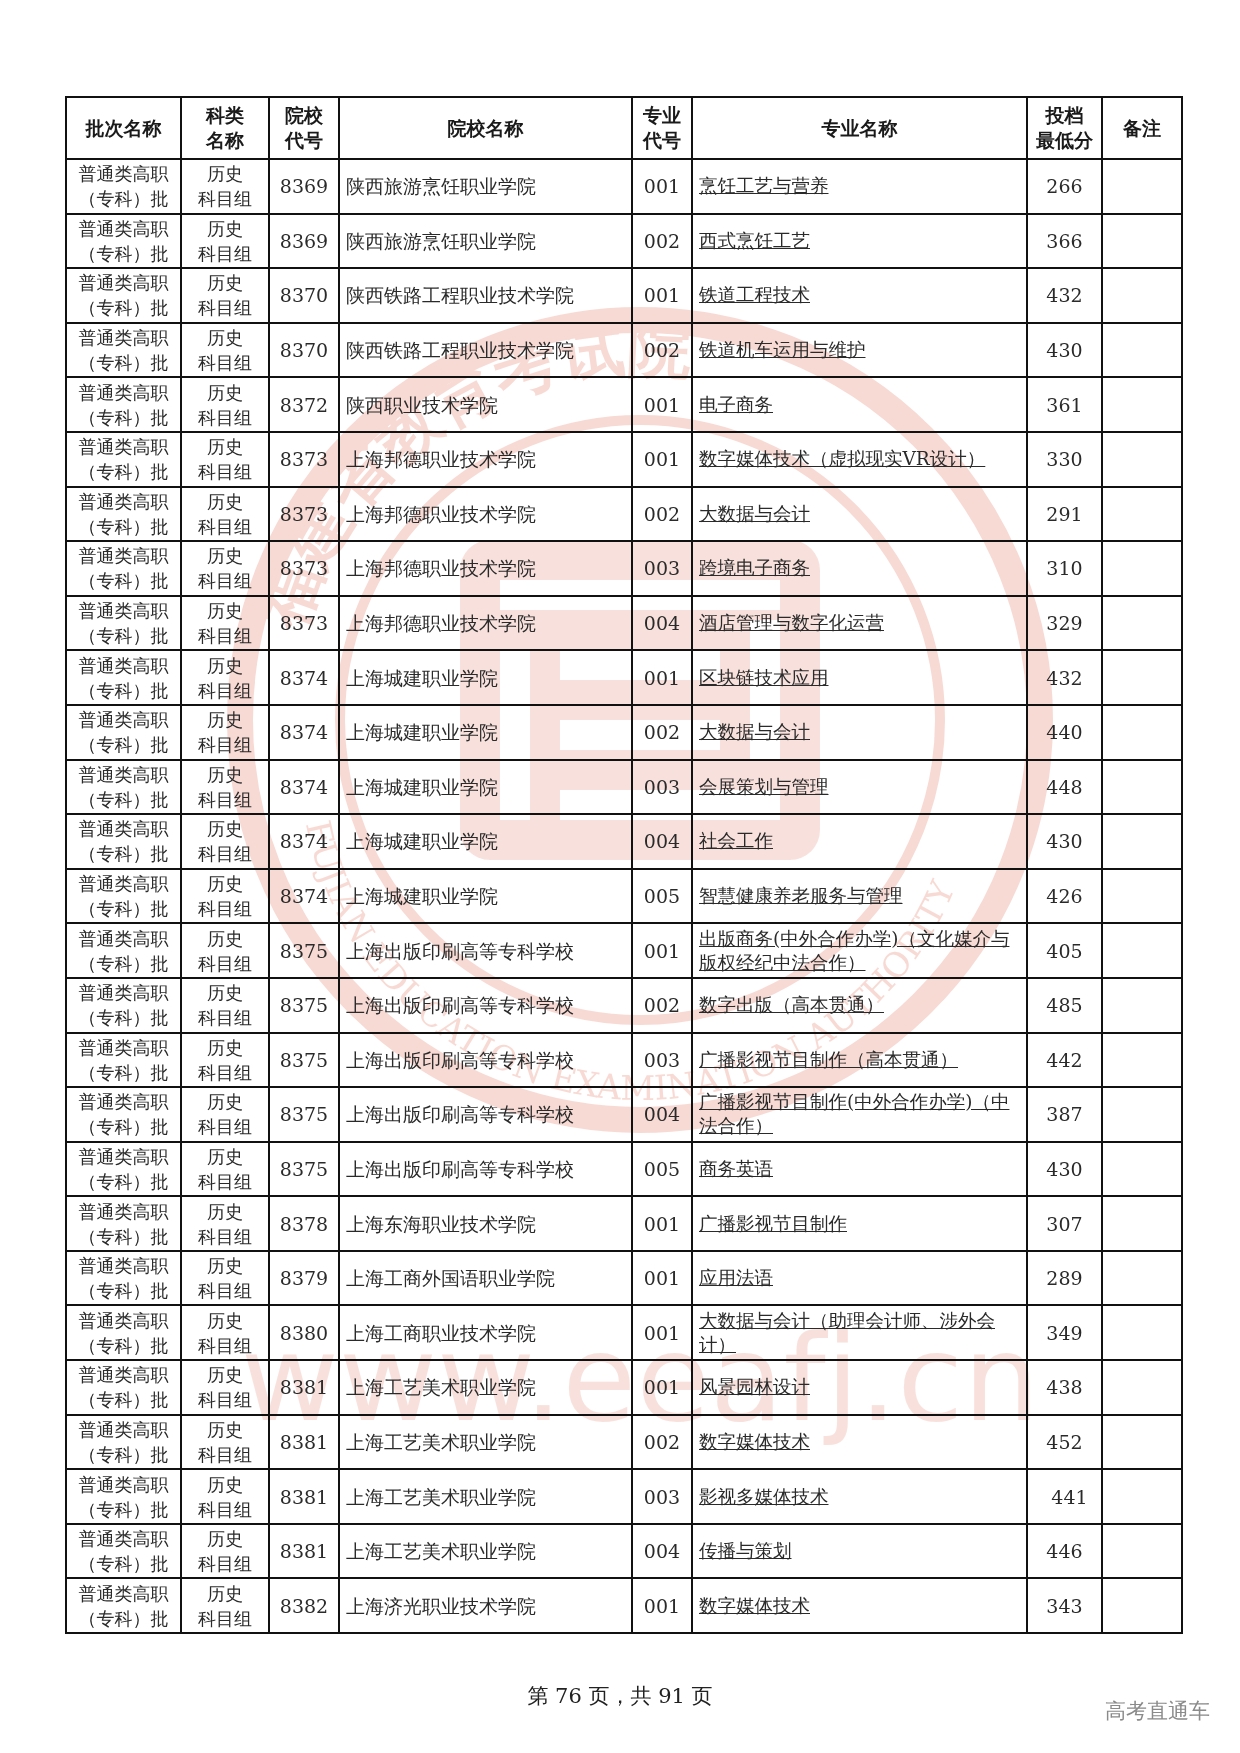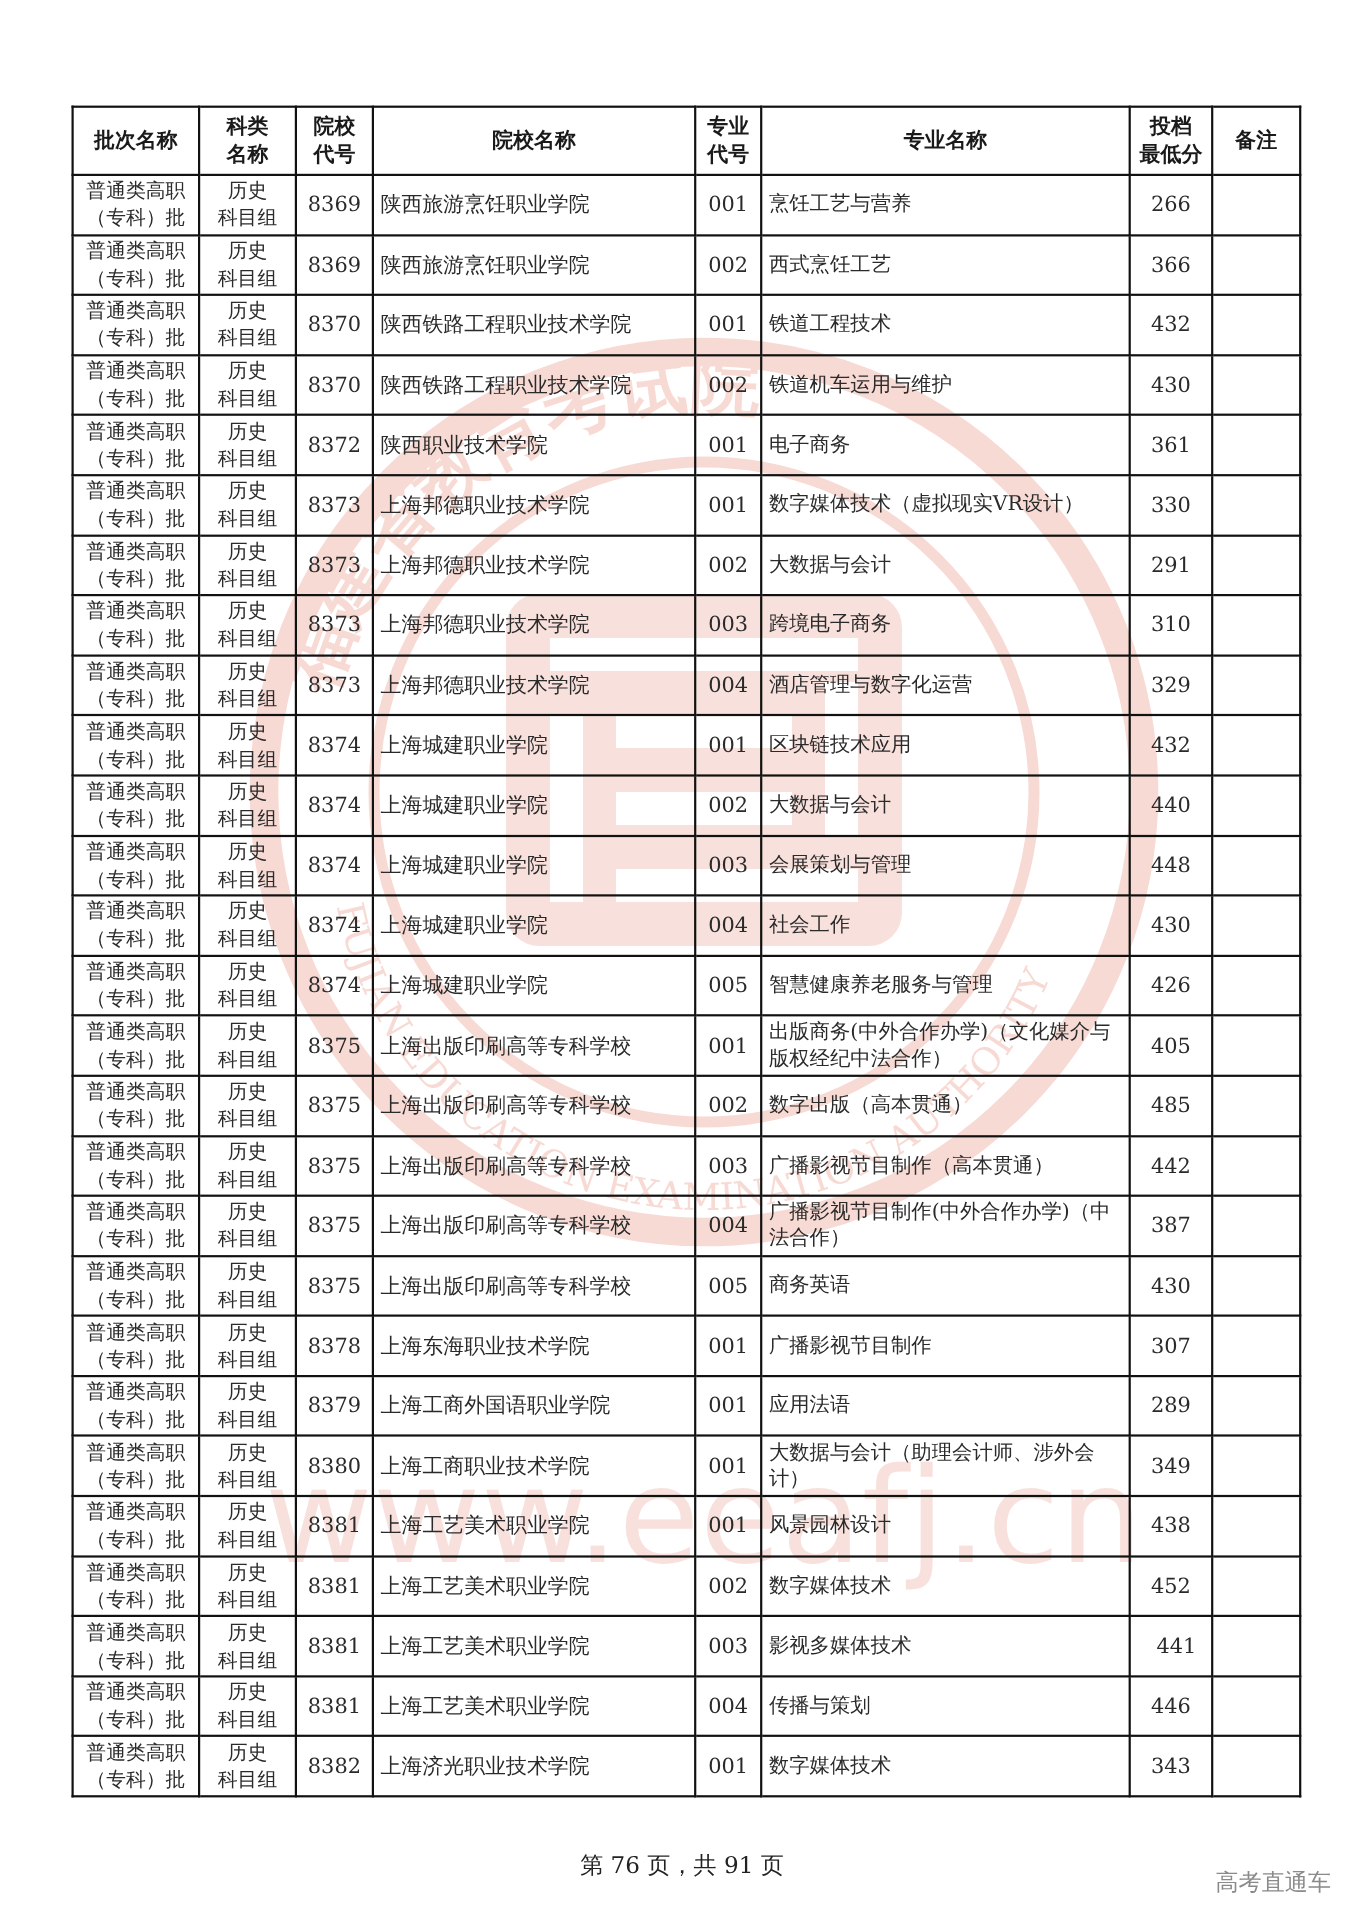--- a/index.html
+++ b/index.html
@@ -32,21 +32,21 @@
     .page-table th {
       height: 60px;
       font-family: "DejaVu Sans", "Liberation Sans", sans-serif;
       font-weight: bold;
       font-size: 19px;
       line-height: 25px;
     }
     .page-table td { height: 52.6px; color: #2a2a2a; }
     .page-table td.left { text-align: left; padding-left: 6px; }
     .page-table td.batch, .page-table td.subject { line-height: 25px; font-size: 18px; }
-    .page-table td.major { font-size: 18.5px; line-height: 24px; }
+    .page-table td.major { font-size: 18.5px; line-height: 24px; text-decoration: underline; }
     .footer {
       position: absolute; left: 0; width: 1240px; top: 1682px;
       text-align: center; font-size: 21px; color: #222; z-index: 1;
       font-family: "DejaVu Serif", "Liberation Serif", serif;
     }
     .brand {
       position: absolute; right: 30px; top: 1697px; font-size: 21px;
       color: #8a8a8a; z-index: 1;
       font-family: "DejaVu Sans", "Liberation Sans", sans-serif;
     }

